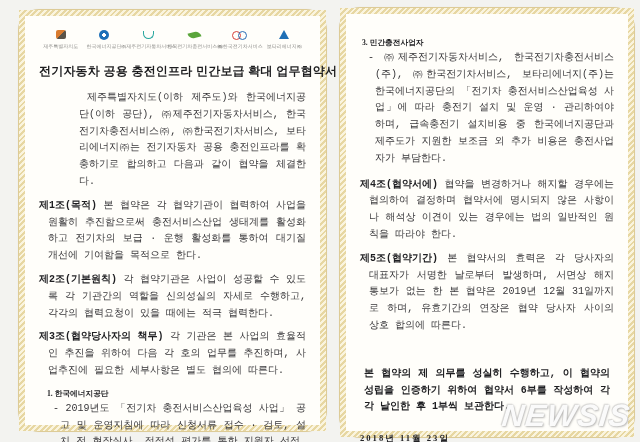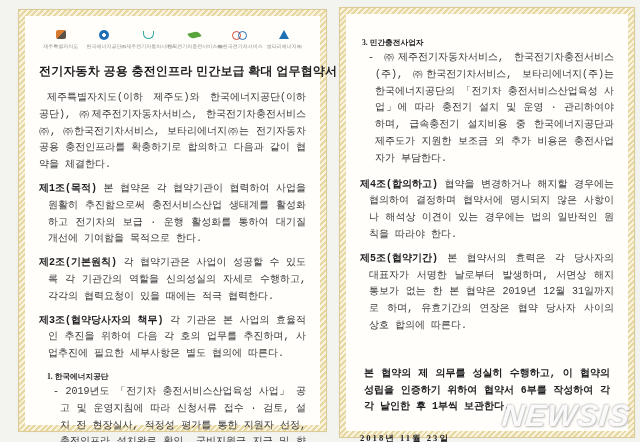--- a/index.html
+++ b/index.html
@@ -8,20 +8,21 @@
     background:#f3f3f0;
     font-family:"Liberation Serif","DejaVu Serif",serif;
     color:#38373a;
   }
   .canvas{position:absolute;inset:0;}
   
   .page{
     position:absolute;background:#eab308;
     outline:1px solid #ddcb97;
     box-shadow:0 0 3px rgba(0,0,0,0.08);
+    border-radius:20px;
   }
   .page .frame{
     position:absolute;inset:0;pointer-events:none;
     border:6px solid transparent;
     border-image:repeating-linear-gradient(135deg,#e7d7a2 0 2px,#faf4de 2px 4px) 6;
   }
   .page-left{left:19px;top:10px;width:307px;height:421px;}
   .page-right{left:340px;top:8px;width:294px;height:429px;}
   .inner{
     position:absolute;inset:6px;background:#fffefa;
@@ -41,21 +42,21 @@
   .shape-rings::before{content:"";position:absolute;left:0;top:1px;width:7px;height:7px;border:1.5px solid #d6403a;border-radius:50%;}
   .shape-rings::after{content:"";position:absolute;left:6px;top:1px;width:7px;height:7px;border:1.5px solid #2a6cb5;border-radius:50%;}
   .shape-tri{width:0;height:0;border-left:5px solid transparent;border-right:5px solid transparent;border-bottom:9px solid #1f6fb5;}
   
   .title{
     font-family:"Liberation Sans","DejaVu Sans",sans-serif;
     font-size:12px;font-weight:bold;color:#1d1d1f;letter-spacing:0.2px;
     margin:4px 0 10px 0;white-space:nowrap;
   }
   p{margin:0 0 7px 0;font-size:10px;line-height:1.68;text-align:justify;font-family:Liberation Mono, monospace;}
-  .intro{text-indent:8px;}
+  .intro{text-indent:8px;margin-left:40px;}
   .article{padding-left:9px;text-indent:-9px;}
   .article b{color:#1f1f22;}
   .item-h{font-size:7.7px;font-weight:bold;color:#242427;margin:2px 0 2px 8px;}
   .item-t{margin-left:14px;padding-left:7px;text-indent:-7px;margin-bottom:9px;}
   .closing{font-weight:bold;color:#1e1e21;padding:0 4px;margin-top:24px;}
   .date{
     text-align:left;font-size:8.6px;letter-spacing:2px;color:#232326;
     margin:10px 0 8px 0;font-weight:bold;
   }
   
@@ -153,21 +154,21 @@
 
   <div class="page page-right">
     <div class="frame"></div>
     <div class="inner">
 
       <div style="margin-top:12px;">
         <div class="item-h" style="margin-left:2px;"><span>3.</span> <span>민간충전사업자</span></div>
         <p class="item-t" style="margin-left:8px;">- ㈜제주전기자동차서비스, 한국전기차충전서비스(주), ㈜한국전기차서비스, 보타리에너지(주)는 한국에너지공단의 「전기차 충전서비스산업육성 사업」에 따라 충전기 설치 및 운영 · 관리하여야 하며, 급속충전기 설치비용 중 한국에너지공단과 제주도가 지원한 보조금 외 추가 비용은 충전사업자가 부담한다.</p>
       </div>
 
-      <p class="article"><b>제4조(합의하고)</b> <span>협약을 변경하거나 해지할 경우에는 협의하여 결정하며 협약서에 명시되지 않은 사항이나 해석상 이견이 있는 경우에는 법의 일반적인 원칙을 따라야 한다.</span></p>
+      <p class="article"><b>제4조(협약서에)</b> <span>협약을 변경하거나 해지할 경우에는 협의하여 결정하며 협약서에 명시되지 않은 사항이나 해석상 이견이 있는 경우에는 법의 일반적인 원칙을 따라야 한다.</span></p>
 
       <p class="article"><b>제5조(협약기간)</b> <span>본 협약서의 효력은 각 당사자의 대표자가 서명한 날로부터 발생하며, 서면상 해지통보가 없는 한 본 협약은 2019년 12월 31일까지로 하며, 유효기간의 연장은 협약 당사자 사이의 상호 합의에 따른다.</span></p>
 
       <p class="closing">본 협약의 제 의무를 성실히 수행하고, 이 협약의 성립을 인증하기 위하여 협약서 6부를 작성하여 각각 날인한 후 1부씩 보관한다.</p>
 
       <div class="date">2018년 11월 23일</div>
 
       <div class="sig-row1">
         <div class="sigblock">
           <div class="minilogo">

